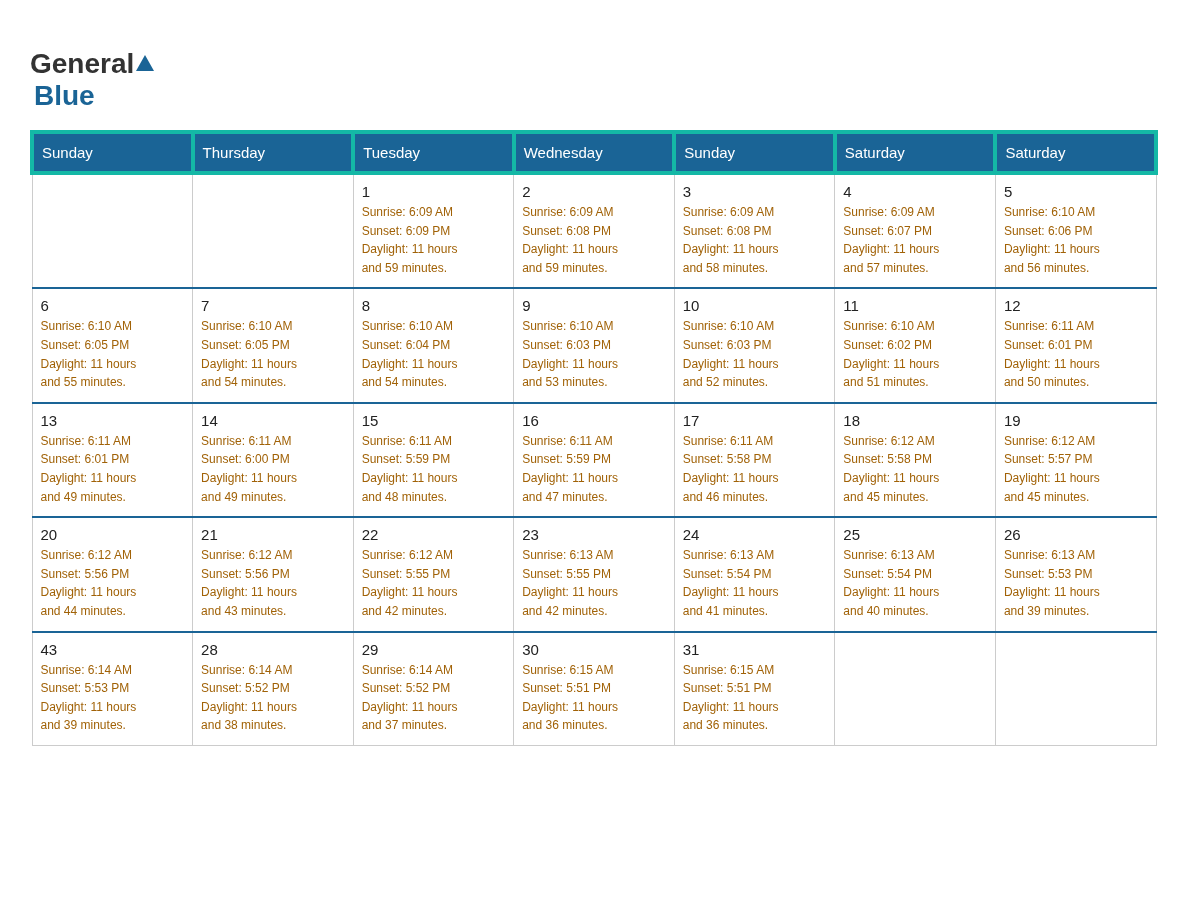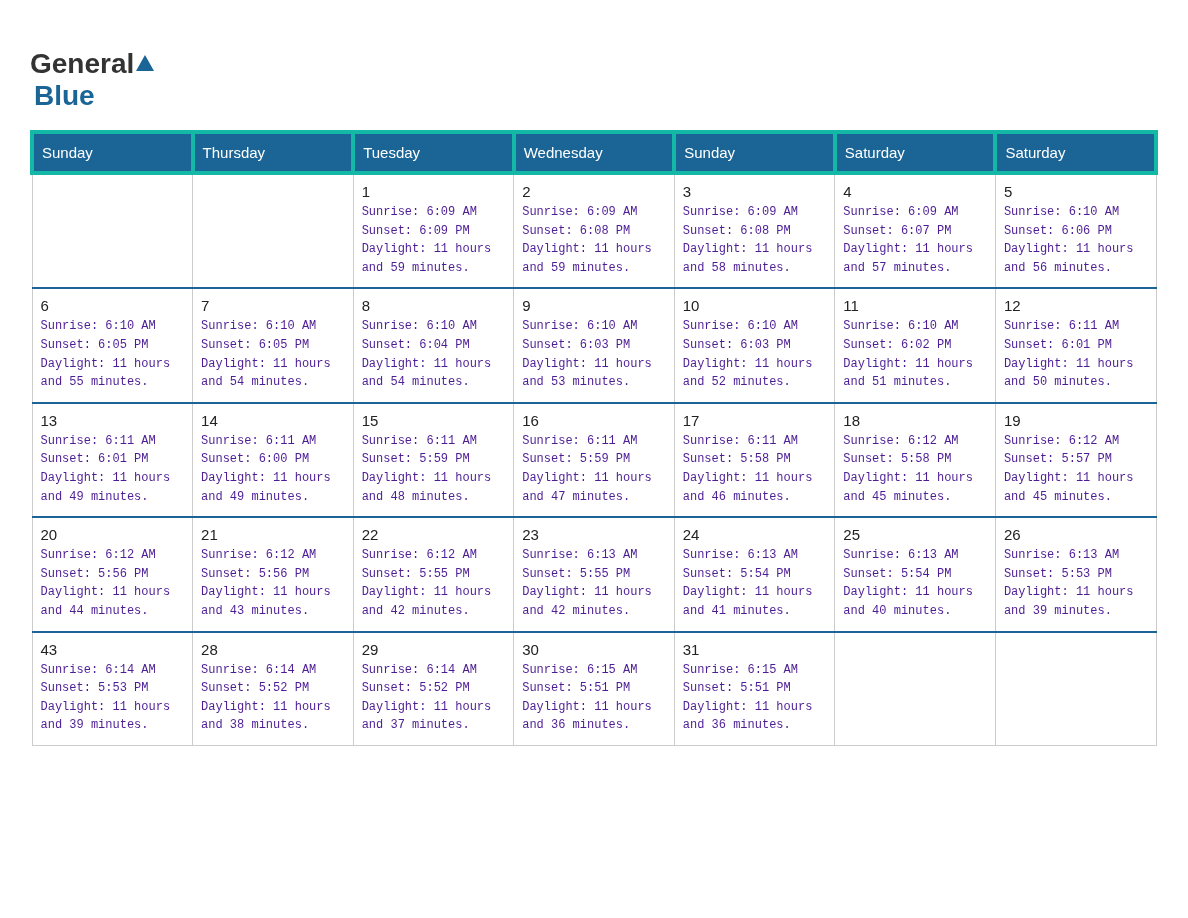--- a/index.html
+++ b/index.html
@@ -63,23 +63,22 @@
       border-bottom: 2px solid #1a6496;
     }
     .day-number {
       font-size: 15px;
       color: #222;
       font-weight: normal;
       margin-bottom: 3px;
     }
     .day-info {
       font-size: 12px;
-      color: #4c1d95;
+      color: #a16207;
       line-height: 1.55;
-      font-family: Liberation Mono, monospace;
     }
     .empty-cell { background: #fff; }
     tbody tr td:first-child { border-left: 1px solid #ccc; }
   </style>
 </head>
 <body>
 
 <div class="header-area">
   <div class="logo-area">
       <div style="display: flex; align-items: center;">

